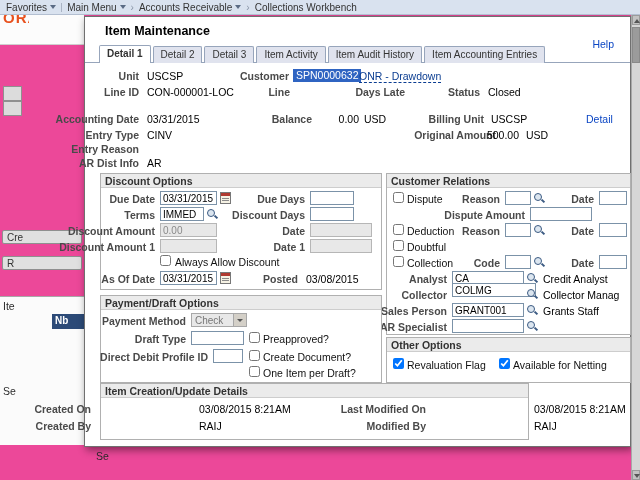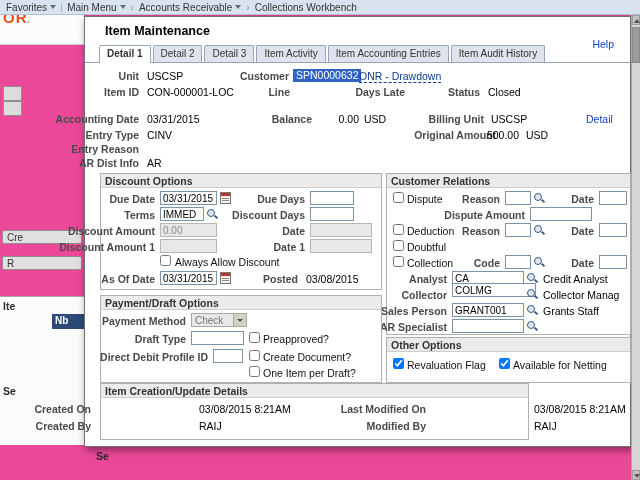--- a/index.html
+++ b/index.html
@@ -12,32 +12,32 @@
   .caret{width:0;height:0;border-left:3px solid transparent;border-right:3px solid transparent;border-top:4px solid #5a6b84}
   .sep{color:#8a96a8}
   .vline{width:1px;height:9px;background:#aab4c4}
   
   .whiteband{position:absolute;left:0;top:15;width:84px;height:44px;background:#fcfcfc;border-bottom:1px solid #cfcfcf}
   .logo{position:absolute;left:3px;top:9px;width:26px;height:17px;overflow:hidden;color:#e8511e;font-weight:bold;font-size:15px;letter-spacing:1px;white-space:nowrap}
   .fragbtn{position:absolute;background:#e0e0e0;border:1px solid #8f8f8f;border-radius:2px;font-size:10px;color:#333;overflow:hidden;white-space:nowrap;padding:1px 0 0 4px;box-sizing:border-box}
   .toolbtn{position:absolute;width:17px;height:13px;background:#dcdcdc;border:1px solid #909090}
   .whitepanel{position:absolute;left:0;top:296px;width:84px;height:148px;background:#fbfbfb;border-top:1px solid #a8a8a8}
   .navybar{position:absolute;left:52px;top:17px;width:32px;height:15px;background:#2c4a77;color:#fff;font-weight:bold;font-size:10px;padding:1px 0 0 3px;box-sizing:border-box}
-  .fragtext{position:absolute;font-weight:bold;color:#2b2b2b;font-size:10.5px;white-space:nowrap}
+  .fragtext{position:absolute;font-weight:normal;color:#2b2b2b;font-size:10.5px;white-space:nowrap}
   
   .sbar{position:absolute;left:631px;top:15px;width:9px;height:465px;background:#d6d6d6;border-left:1px solid #a8a8a8;box-sizing:border-box;z-index:6}
   .sbtn{position:absolute;left:0;width:8px;height:10px;background:#c2c2c2;border:1px solid #9a9a9a;box-sizing:border-box}
   .tri-up{position:absolute;left:1px;top:3px;width:0;height:0;border-left:3px solid transparent;border-right:3px solid transparent;border-bottom:4px solid #555}
   .tri-dn{position:absolute;left:1px;top:3px;width:0;height:0;border-left:3px solid transparent;border-right:3px solid transparent;border-top:4px solid #555}
   .sthumb{position:absolute;left:0;top:12px;width:8px;height:36px;background:#9b9b9b;border:1px solid #8a8a8a;box-sizing:border-box}
   
   .modal{position:absolute;left:84px;top:16px;width:547px;height:431px;background:#fff;border:1px solid #707070;box-shadow:2px 3px 8px rgba(0,0,0,.45);z-index:5;box-sizing:border-box}
   .mtitle{position:absolute;left:20px;top:7px;font-size:12.5px;font-weight:bold;color:#000}
   .link{color:#0b46c4;cursor:pointer;text-decoration:none;font-size:10.5px;white-space:nowrap}
-  .tabs{position:absolute;left:14px;top:28px;display:flex;z-index:2}
+  .tabs{position:absolute;left:14px;top:28px;display:flex;align-items:flex-end;z-index:2}
   .tab{height:17px;padding:2px 7px 0;margin-right:2px;background:#e0e3ee;border:1px solid #97a5bb;border-bottom:none;border-radius:2px 2px 0 0;font-size:10px;color:#333;white-space:nowrap;cursor:pointer;box-sizing:border-box}
   .tab.active{background:#fff;font-weight:bold;height:18px}
   .tabline{position:absolute;left:0;top:45px;width:100%;border-top:1px solid #97a5bb}
   .lbl{position:absolute;font-weight:bold;color:#4a4a4a;white-space:nowrap;font-size:10.5px}
   .val{position:absolute;color:#000;white-space:nowrap;font-size:10.5px}
   .inp{position:absolute;height:14px;border:1px solid #7b92a8;background:#fff;font-size:10px;padding:0 2px;font-family:"Liberation Sans",sans-serif;color:#000;box-sizing:border-box}
   .inp.dis{background:#e8e8e8;border-color:#b6b6b6;color:#8a8a8a}
   .gb{position:absolute;border:1px solid #b0b0b0;background:#fff;box-sizing:border-box}
   .gbh{height:14px;background:#ebebeb;border-bottom:1px solid #cdcdcd;font-weight:bold;font-size:10.5px;color:#333;padding:1px 4px 0;box-sizing:border-box}
   .cb{position:absolute;width:11px;height:11px;margin:0}
@@ -108,31 +108,31 @@
   <div class="modal">
     <div class="mtitle">Item Maintenance</div>
     <a class="link abs" style="right:16px;top:21px">Help</a>
 
     <div class="tabline"></div>
     <div class="tabs">
       <div class="tab active">Detail 1</div>
       <div class="tab">Detail 2</div>
       <div class="tab">Detail 3</div>
       <div class="tab">Item Activity</div>
+      <div class="tab">Item Audit History</div>
       <div class="tab">Item Accounting Entries</div>
-      <div class="tab">Item Audit History</div>
     </div>
 
     <div class="lbl" style="right:491px;top:53px">Unit</div>
     <div class="val" style="left:62px;top:53px">USCSP</div>
     <div class="lbl" style="right:341px;top:53px">Customer</div>
     <span class="hl abs" style="left:208px;top:52px">SPN0000632</span>
     <span class="dashlink abs" style="left:274px;top:53px">ONR - Drawdown</span>
 
-    <div class="lbl" style="right:491px;top:69px">Item ID</div>
+    <div class="lbl" style="right:491px;top:69px">Line ID</div>
     <div class="val" style="left:62px;top:69px">CON-000001-LOC</div>
     <div class="lbl" style="right:340px;top:69px">Line</div>
     <div class="lbl" style="right:225px;top:69px">Days Late</div>
     <div class="lbl" style="right:150px;top:69px">Status</div>
     <div class="val" style="left:403px;top:69px">Closed</div>
 
     <div class="lbl" style="right:491px;top:96px">Accounting Date</div>
     <div class="val" style="left:62px;top:96px">03/31/2015</div>
     <div class="lbl" style="right:318px;top:96px">Balance</div>
     <div class="val" style="right:271px;top:96px">0.00</div>

